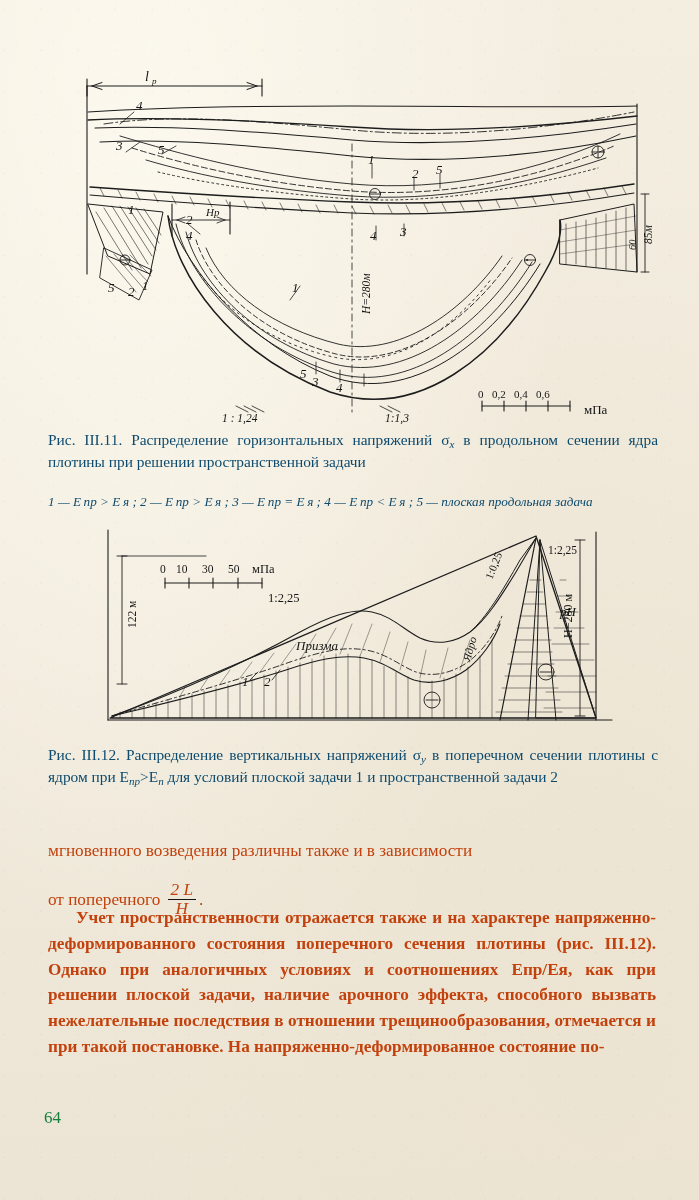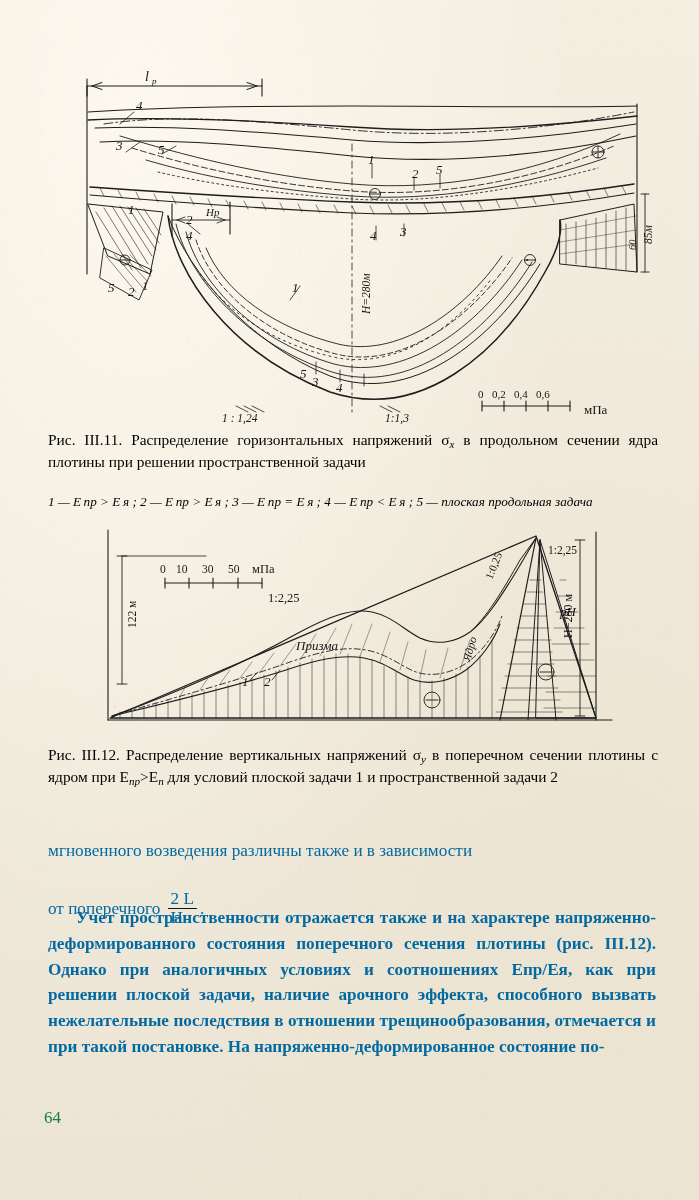--- a/index.html
+++ b/index.html
@@ -47,54 +47,55 @@
   .fig svg { display: block; }
 
   
   .caption {
     position: absolute;
     left: 48px;
     width: 610px;
     font-size: 15.4px;
     line-height: 1.34;
     text-align: justify;
-    color: #000000;
+    color: #0c4a6e;
   }
   .cap-sub {
     font-size: 13.2px;
     line-height: 1.35;
     margin-top: 20px;
   }
   #caption-1 { top: 430px; }
   #caption-2 { top: 745px; font-family: Liberation Serif, serif; }
 
   .sub { font-size: 0.72em; vertical-align: -0.28em; }
   .ital { font-style: italic; }
 
   
   .body-text {
     position: absolute;
     left: 48px;
     width: 608px;
     font-size: 17.2px;
     line-height: 1.5;
     text-align: justify;
-    color: #0369a1;
+    color: #c2410c;
   }
   #para-1 { top: 838px; }
   #para-2 { top: 905px; font-weight: bold; }
   .para p { margin: 0; }
   .indent { text-indent: 28px; }
 
   .frac {
     display: inline-block;
     vertical-align: -0.52em;
-    text-align: left;
+    text-align: center;
     line-height: 1.04;
-    margin: 16px 3px;
+    font-style: italic;
+    margin: 7px 3px;
   }
   .frac .num { display: block; padding: 0 3px; }
   .frac .den { display: block; border-top: 1.4px solid #141414; padding: 0 3px; }
 
   .page-number {
     position: absolute;
     left: 44px;
     top: 1108px;
     font-size: 17px;
     color: #15803d;

